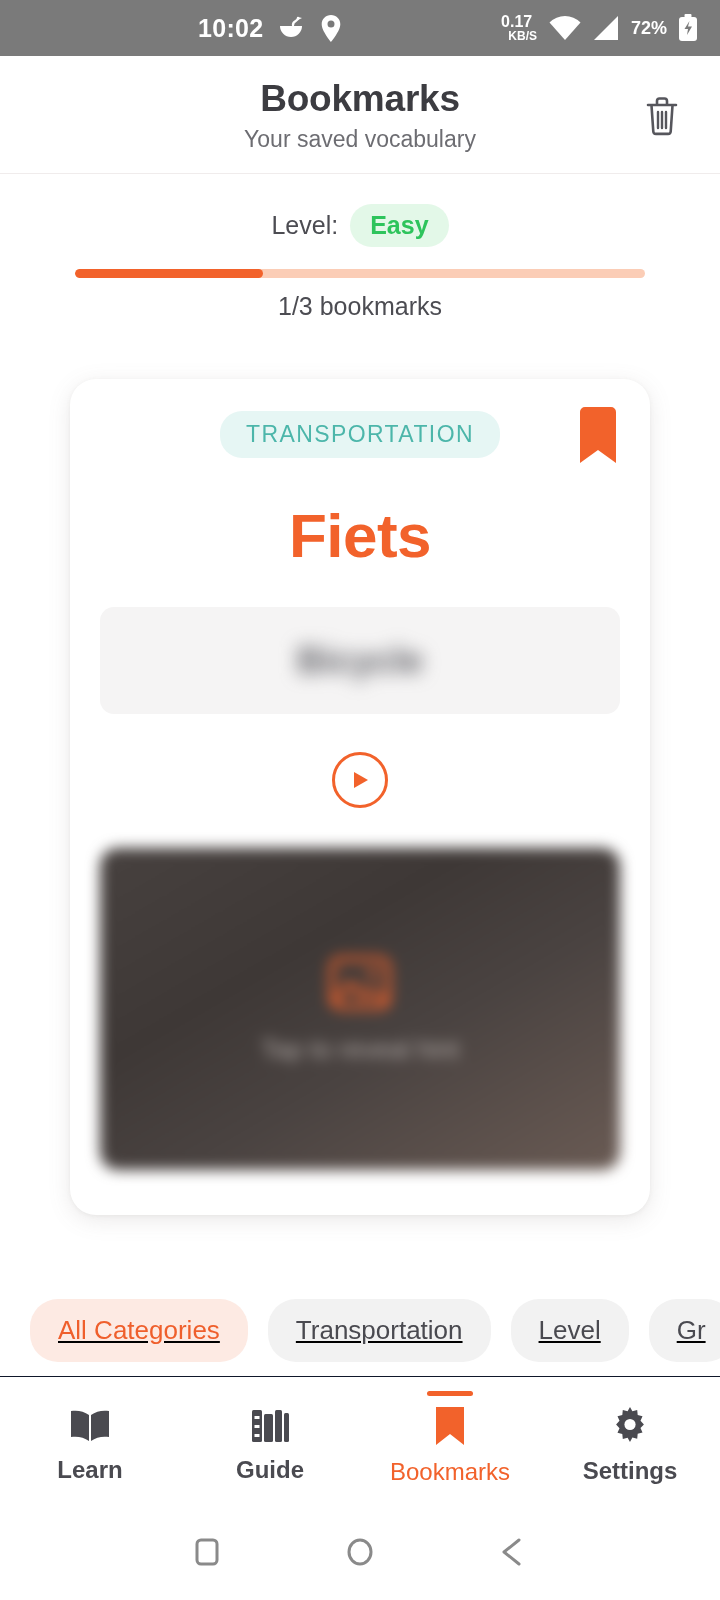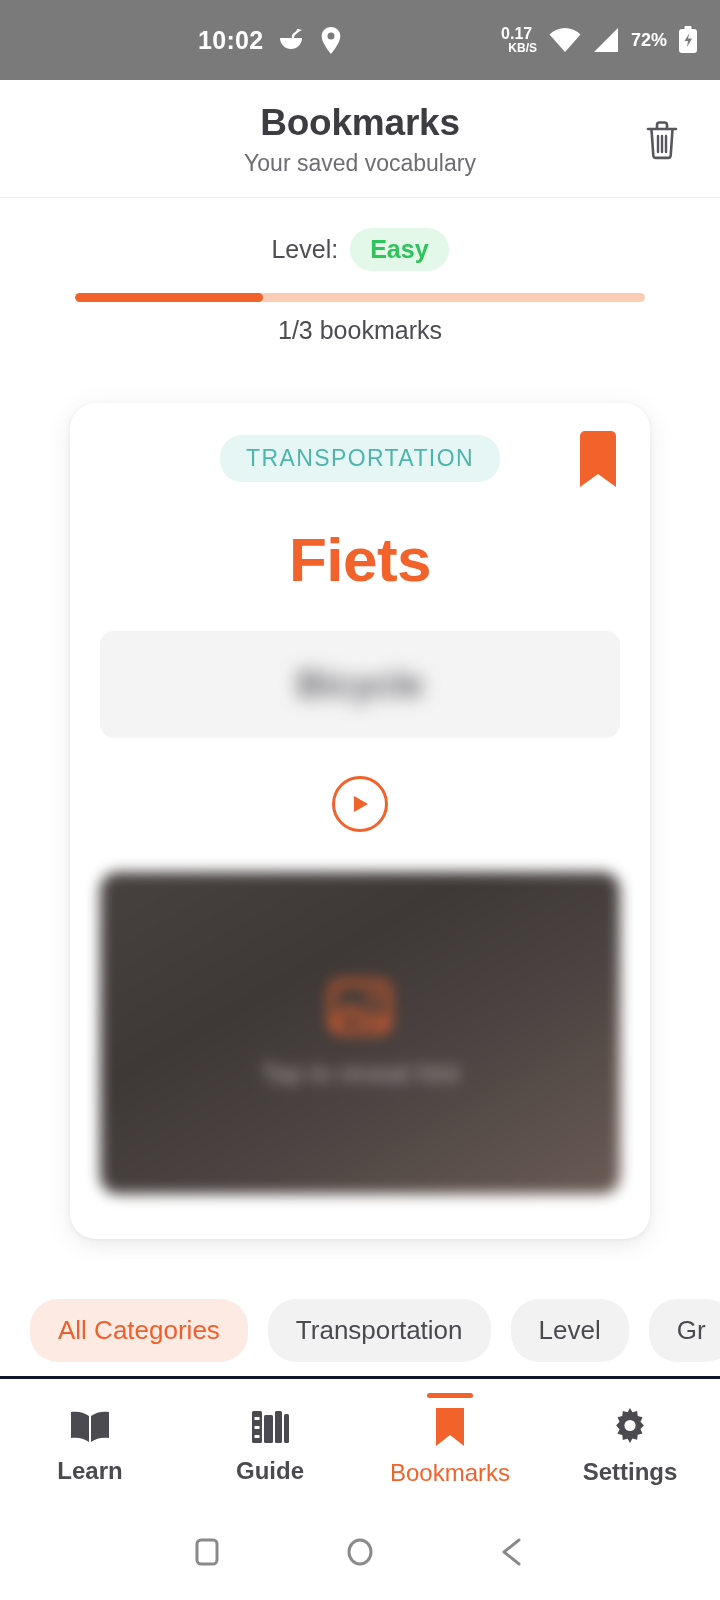--- a/index.html
+++ b/index.html
@@ -5,21 +5,21 @@
   * { margin:0; padding:0; box-sizing:border-box; }
   html, body {
     width:720px; height:1600px;
     font-family:"Liberation Sans", sans-serif;
     background:#ffffff; overflow:hidden;
   }
   .phone { position:relative; width:720px; height:1600px; background:#ffffff; display:flex; flex-direction:column; }
 
   
   .statusbar {
-    height:80px; background:#7a7a7a; color:#ffffff;
+    height:56px; background:#7a7a7a; color:#ffffff;
     display:flex; align-items:center; flex-shrink:0; position:relative;
   }
   .sb-left { position:absolute; left:198px; display:flex; align-items:center; gap:14px; }
   .sb-time { font-size:25px; font-weight:700; letter-spacing:0.3px; }
   .sb-right { position:absolute; right:22px; display:flex; align-items:center; gap:11px; }
   .netspeed { display:flex; flex-direction:column; align-items:center; line-height:1.0; }
   .netspeed .n1 { font-size:16px; font-weight:700; }
   .netspeed .n2 { font-size:12px; font-weight:700;margin-left:12px; }
   .sb-batt { font-size:18px; font-weight:700; }
   .ic { display:block; }
@@ -70,27 +70,27 @@
     margin-top:40px; height:322px; border-radius:18px; position:relative; overflow:hidden;
     background:linear-gradient(150deg,#47413f 0%,#3e3836 35%,#4a4341 60%,#6a5b54 100%);
     display:flex; flex-direction:column; align-items:center; justify-content:center;
     filter:blur(7px);
   }
   .hintinner { display:flex; flex-direction:column; align-items:center; }
   .hinttext { color:#b0a9a6; font-size:26px; margin-top:22px; }
 
   
   .filterbar { flex-shrink:0; height:92px; display:flex; align-items:center;
-               gap:20px; padding-left:30px; overflow:hidden; }
+               gap:20px; padding-left:30px; overflow:hidden;text-decoration:underline; }
   .fchip { background:#f2f2f2; color:#4a4a50; font-size:26px;
            padding:16px 28px; border-radius:28px; white-space:nowrap; }
   .fchip.active { background:#fdeae3; color:#ef5f2c; }
 
   
-  .bottomnav { flex-shrink:0; height:128px; border-top:3px solid #0f172a;
+  .bottomnav { flex-shrink:0; height:128px; border-top:1px solid #0f172a;
                display:flex; background:#fff; }
   .navitem { flex:1; position:relative; display:flex; flex-direction:column;
              align-items:center; justify-content:center; gap:10px; padding-top:8px; }
   .navlabel { font-size:24px; font-weight:700; color:#4a4a50; }
   .navitem.active .navlabel { color:#f2622b; font-weight:400; }
   .navmark { position:absolute; top:14px; width:46px; height:5px; border-radius:3px; background:#f2622b; }
 
   
   .androidnav { flex-shrink:0; height:96px; display:flex; align-items:center;
                 justify-content:space-around; padding:0 130px; background:#fff; }

